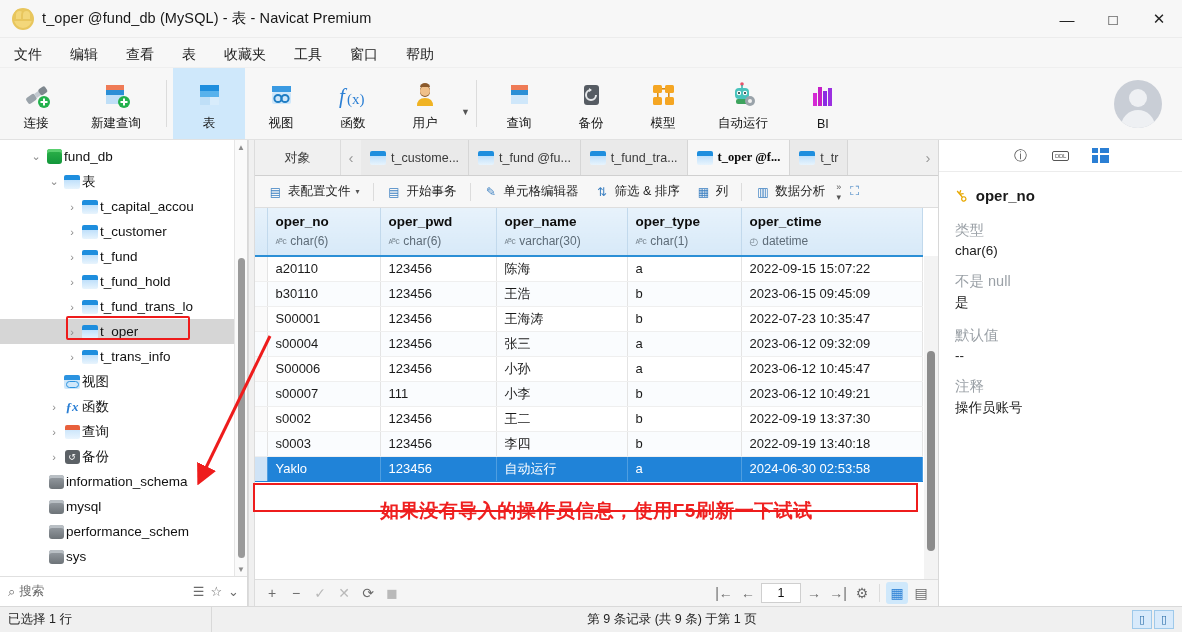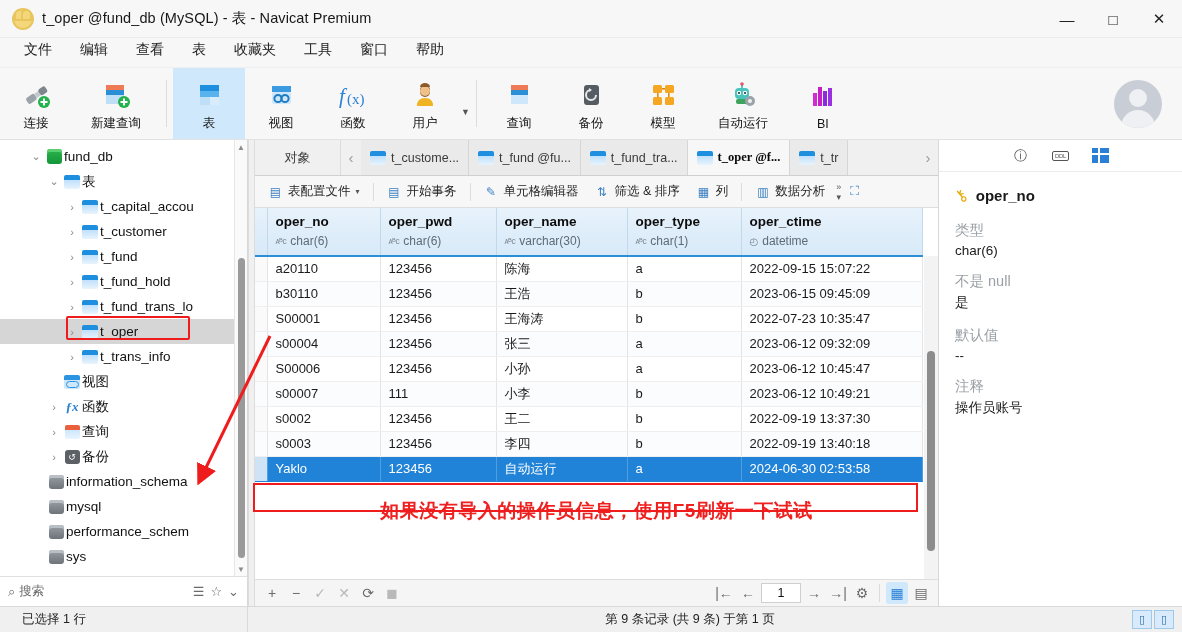--- a/index.html
+++ b/index.html
@@ -32,22 +32,22 @@
     background:#f3d77a;border:2px solid #e8c65d;border-radius:50% 50% 0 0;
   }
   .app-logo::before{left:0px;}
   .app-logo::after{right:0px;}
   .title-text{ font-size:14.5px; color:#171717; letter-spacing:.1px;}
   .win-btns{ position:absolute; right:0; top:0; height:38px; display:flex;}
   .win-btn{ width:46px;height:38px;display:flex;align-items:center;justify-content:center;
     font-size:15px;color:#222;cursor:default;}
   
   .menubar{
-    height:30px;display:flex;align-items:flex-start;background:#f7f7f7;
-    padding-left:10px; border-bottom:1px solid #efefef;
+    height:30px;display:flex;align-items:flex-end;background:#f7f7f7;
+    border-bottom:1px solid #efefef;
   }
   .menu-item{ padding:3px 14px; font-size:14px; color:#1c1c1c;}
   
   .toolbar{
     height:72px;background:#f7f7f7;display:flex;align-items:stretch;
     border-bottom:1px solid #e2e2e2;position:relative;
   }
   .tb-item{
     width:72px;display:flex;flex-direction:column;align-items:center;justify-content:center;
     gap:4px;padding-top:4px;
@@ -162,21 +162,21 @@
   .rp-fieldrow{display:flex;align-items:center;gap:9px;margin-bottom:16px;}
   .key-ico{color:#e8a800;font-size:16px;transform:rotate(-40deg);}
   .rp-fieldname{font-weight:bold;font-size:15px;color:#1a1a1a;}
   .rp-lab{color:#9aa0a6;font-size:14.5px;margin-top:14px;}
   .rp-val{color:#1a1a1a;font-size:13.5px;margin-top:3px;}
   
   .statusbar{
     height:26px;background:#f0f0f0;border-top:1px solid #d9d9d9;display:flex;align-items:center;
     font-size:12.5px;color:#222;
   }
-  .sb-left{width:248px;padding-left:22px;border-right:1px solid #d9d9d9;height:100%;display:flex;align-items:center;}
+  .sb-left{width:212px;padding-left:8px;border-right:1px solid #d9d9d9;height:100%;display:flex;align-items:center;}
   .sb-mid{flex:1;display:flex;align-items:center;justify-content:center;}
   .sb-right{display:flex;align-items:center;gap:2px;padding-right:8px;}
   .sb-tog{width:20px;height:19px;background:#d8eafb;border:1px solid #9ec9ea;display:flex;align-items:center;justify-content:center;font-size:11px;color:#2b6ea8;}
   
   .anno-box{position:absolute;border:2.5px solid #ee1c1c;pointer-events:none;}
   .anno-arrow{position:absolute;pointer-events:none;}
 </style>
 </head>
 <body>
 

